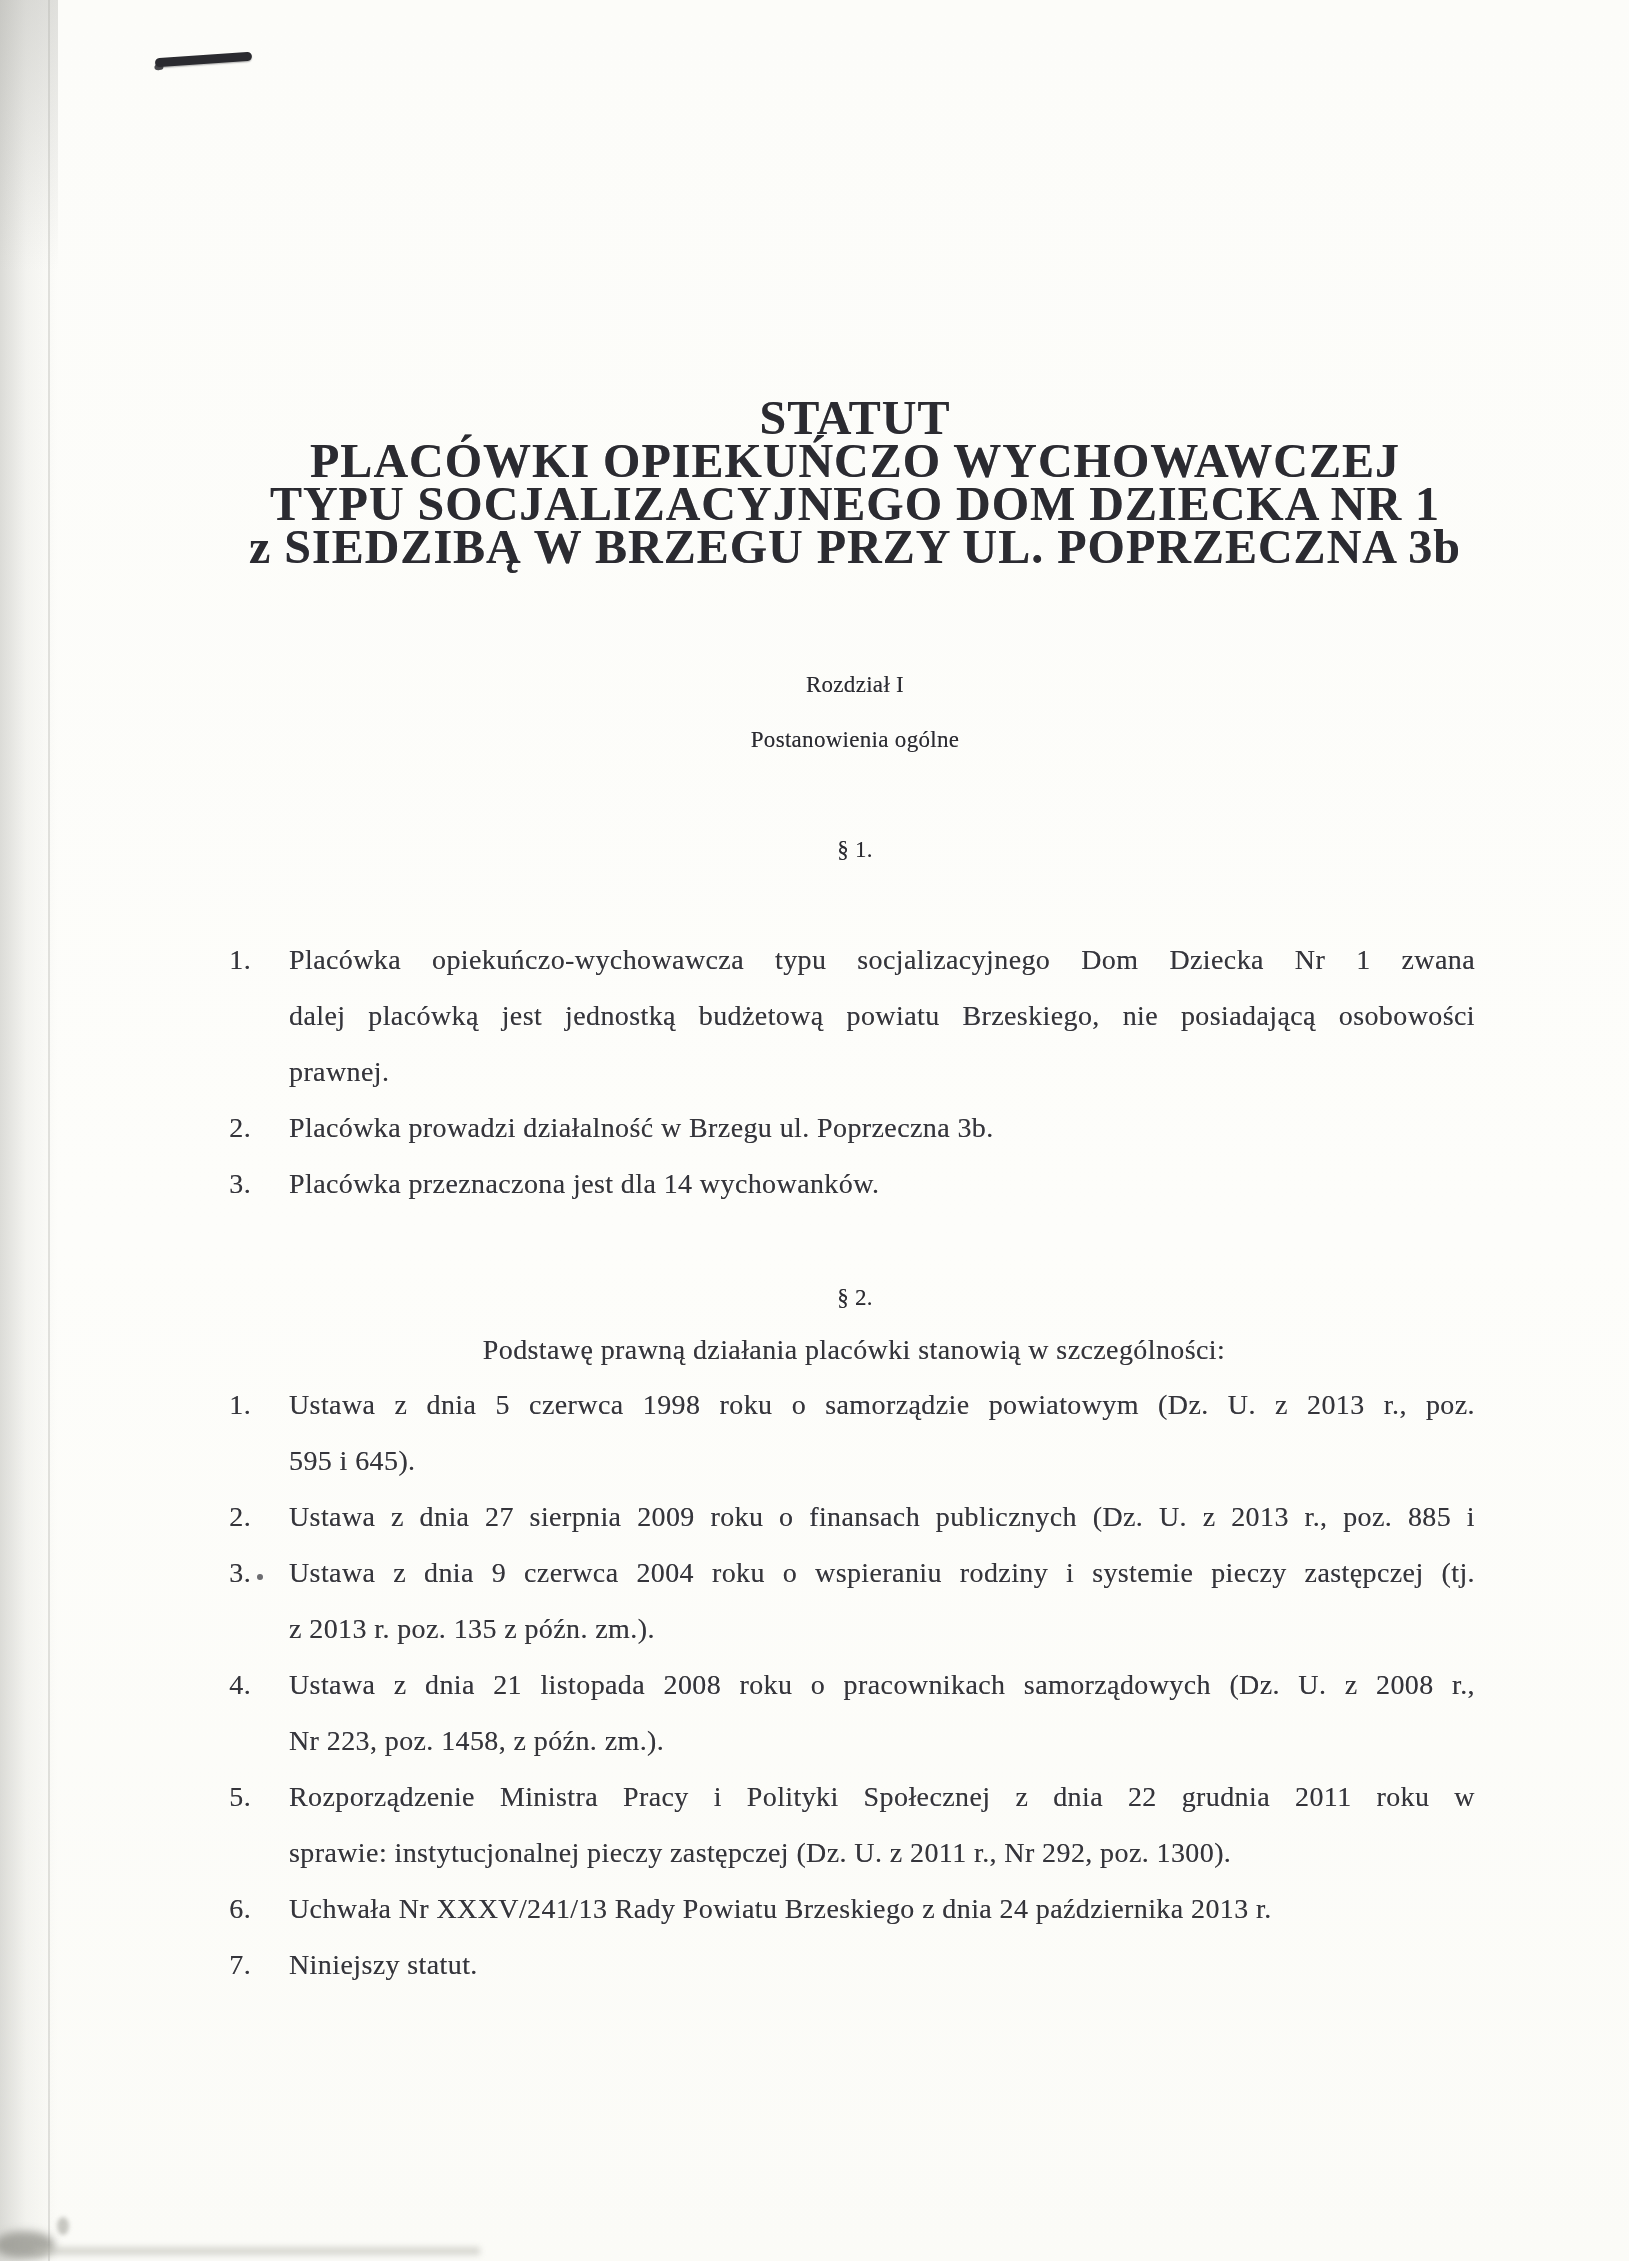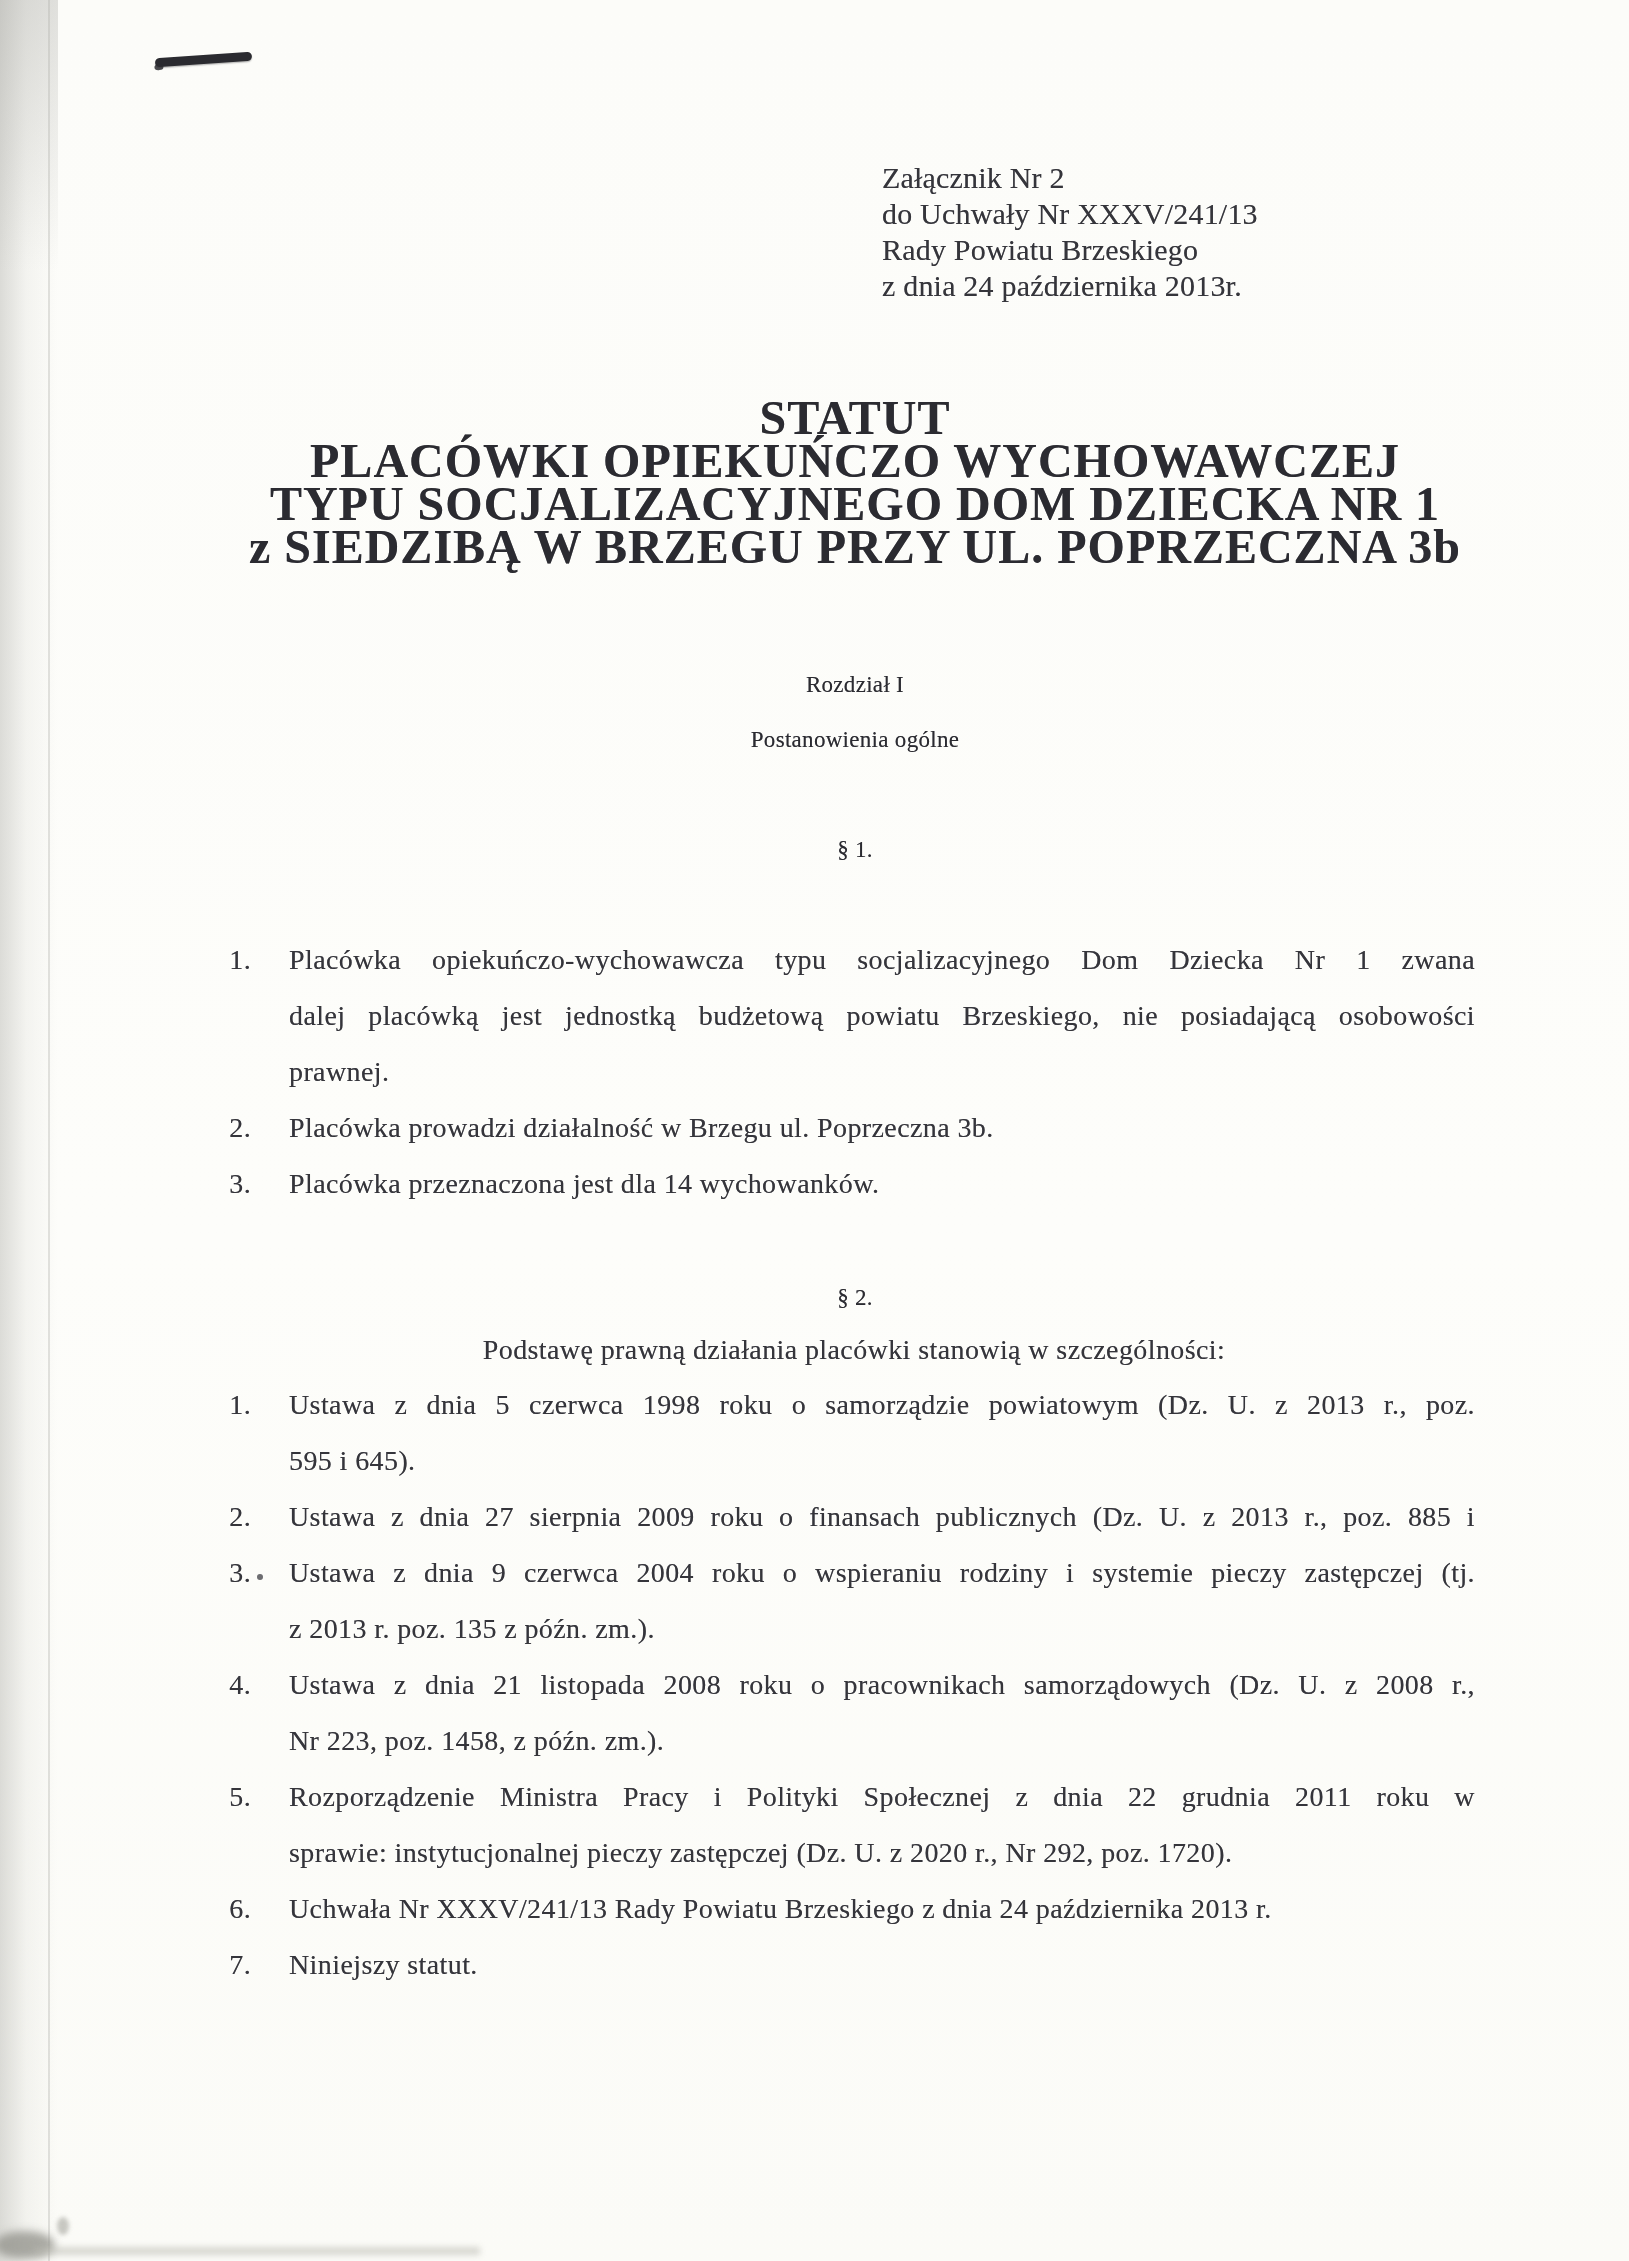--- a/index.html
+++ b/index.html
@@ -108,26 +108,20 @@
 <div class="page">
 
   <div class="edge-band"></div>
   <div class="fold-line"></div>
   <div class="ink-mark"></div>
   <div class="stray-dot"></div>
   <div class="smudge-blob"></div>
   <div class="smudge-speck"></div>
   <div class="smudge-streak"></div>
 
-  <div class="attachment">
-      <div class="tline">Załącznik Nr 2</div>
-      <div class="tline">do Uchwały Nr XXXV/241/13</div>
-      <div class="tline">Rady Powiatu Brzeskiego</div>
-      <div class="tline">z dnia 24 października 2013r.</div>
-    </div>
 
   <div class="title">
       <div class="tline">STATUT</div>
       <div class="tline">PLACÓWKI OPIEKUŃCZO WYCHOWAWCZEJ</div>
       <div class="tline">TYPU SOCJALIZACYJNEGO DOM DZIECKA NR 1</div>
       <div class="tline">z SIEDZIBĄ W BRZEGU PRZY UL. POPRZECZNA 3b</div>
     </div>
 
   <div class="chapter">Rozdział I</div>
   <div class="chapter-sub">Postanowienia ogólne</div>
@@ -168,21 +162,21 @@
         <div class="bline">z 2013 r. poz. 135 z późn. zm.).</div>
       </li>
       <li>
         <span class="num">4.</span>
         <div class="bline fill">Ustawa z dnia 21 listopada 2008 roku o pracownikach samorządowych (Dz. U. z 2008 r.,</div>
         <div class="bline">Nr 223, poz. 1458, z późn. zm.).</div>
       </li>
       <li>
         <span class="num">5.</span>
         <div class="bline fill">Rozporządzenie Ministra Pracy i Polityki Społecznej z dnia 22 grudnia 2011 roku w</div>
-        <div class="bline">sprawie: instytucjonalnej pieczy zastępczej (Dz. U. z 2020 r., Nr 292, poz. 1720).</div>
+        <div class="bline">sprawie: instytucjonalnej pieczy zastępczej (Dz. U. z 2011 r., Nr 292, poz. 1300).</div>
       </li>
       <li>
         <span class="num">6.</span>
         <div class="bline">Uchwała Nr XXXV/241/13 Rady Powiatu Brzeskiego z dnia 24 października 2013 r.</div>
       </li>
       <li>
         <span class="num">7.</span>
         <div class="bline">Niniejszy statut.</div>
       </li>
     </ol>

